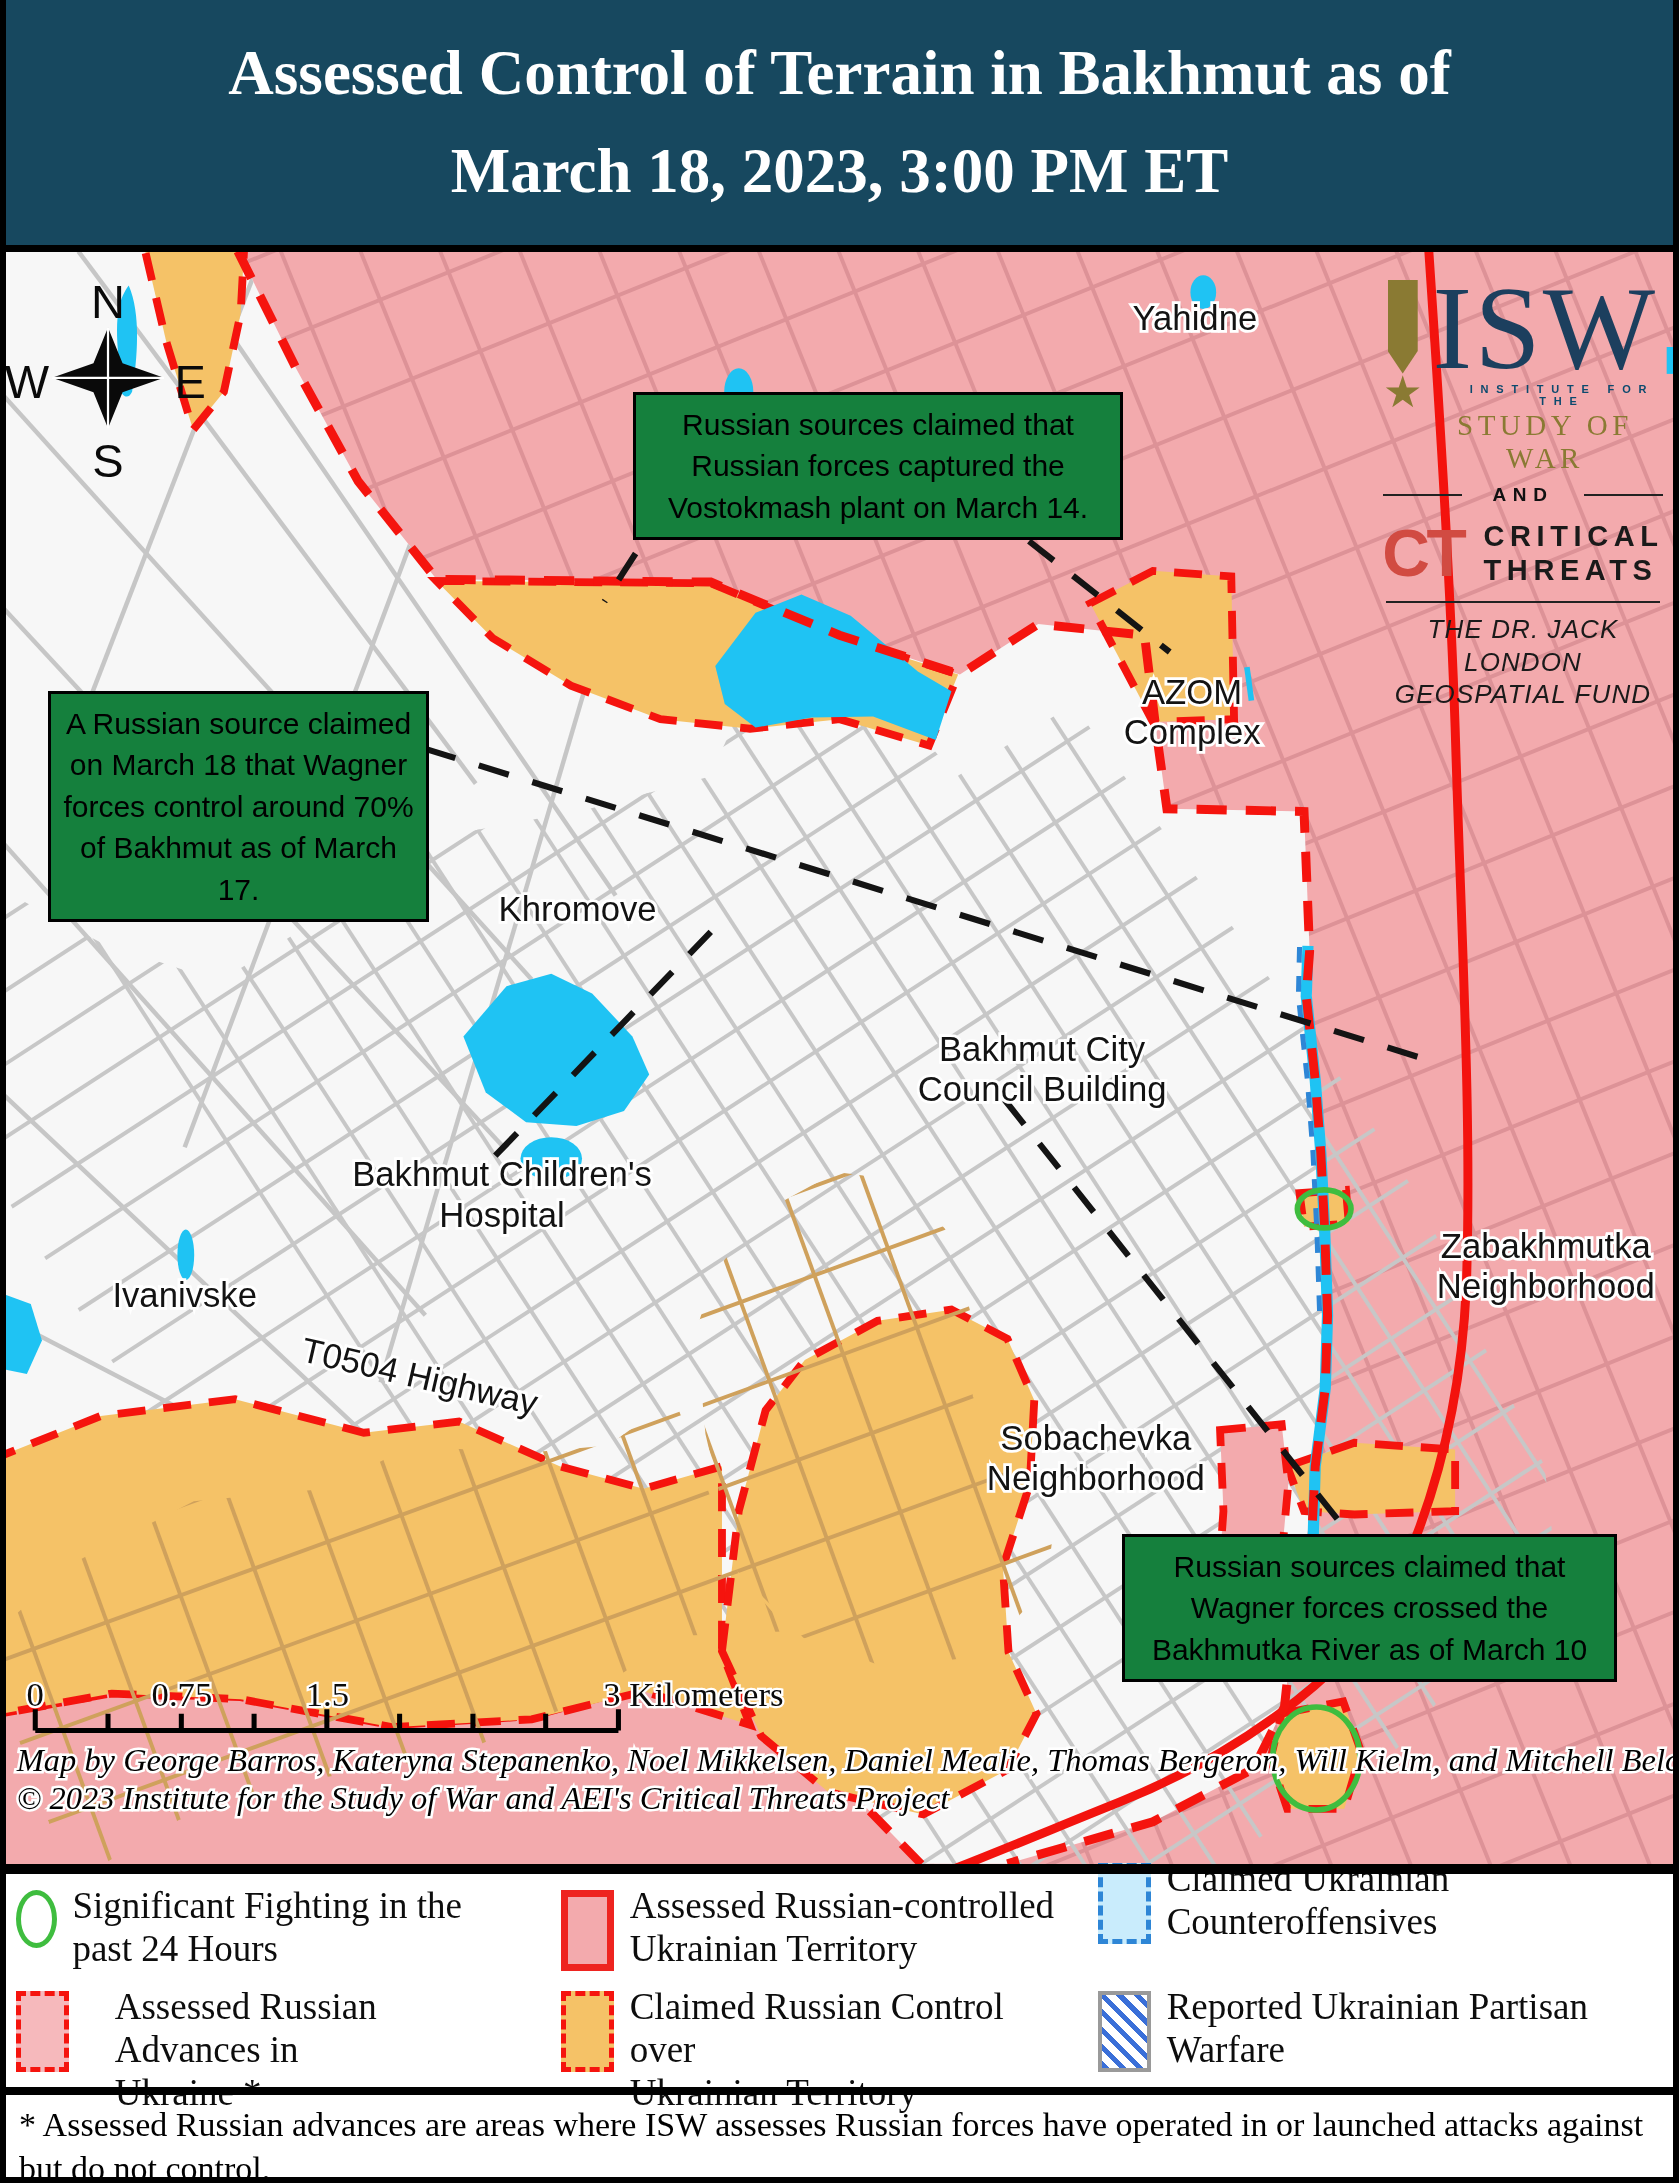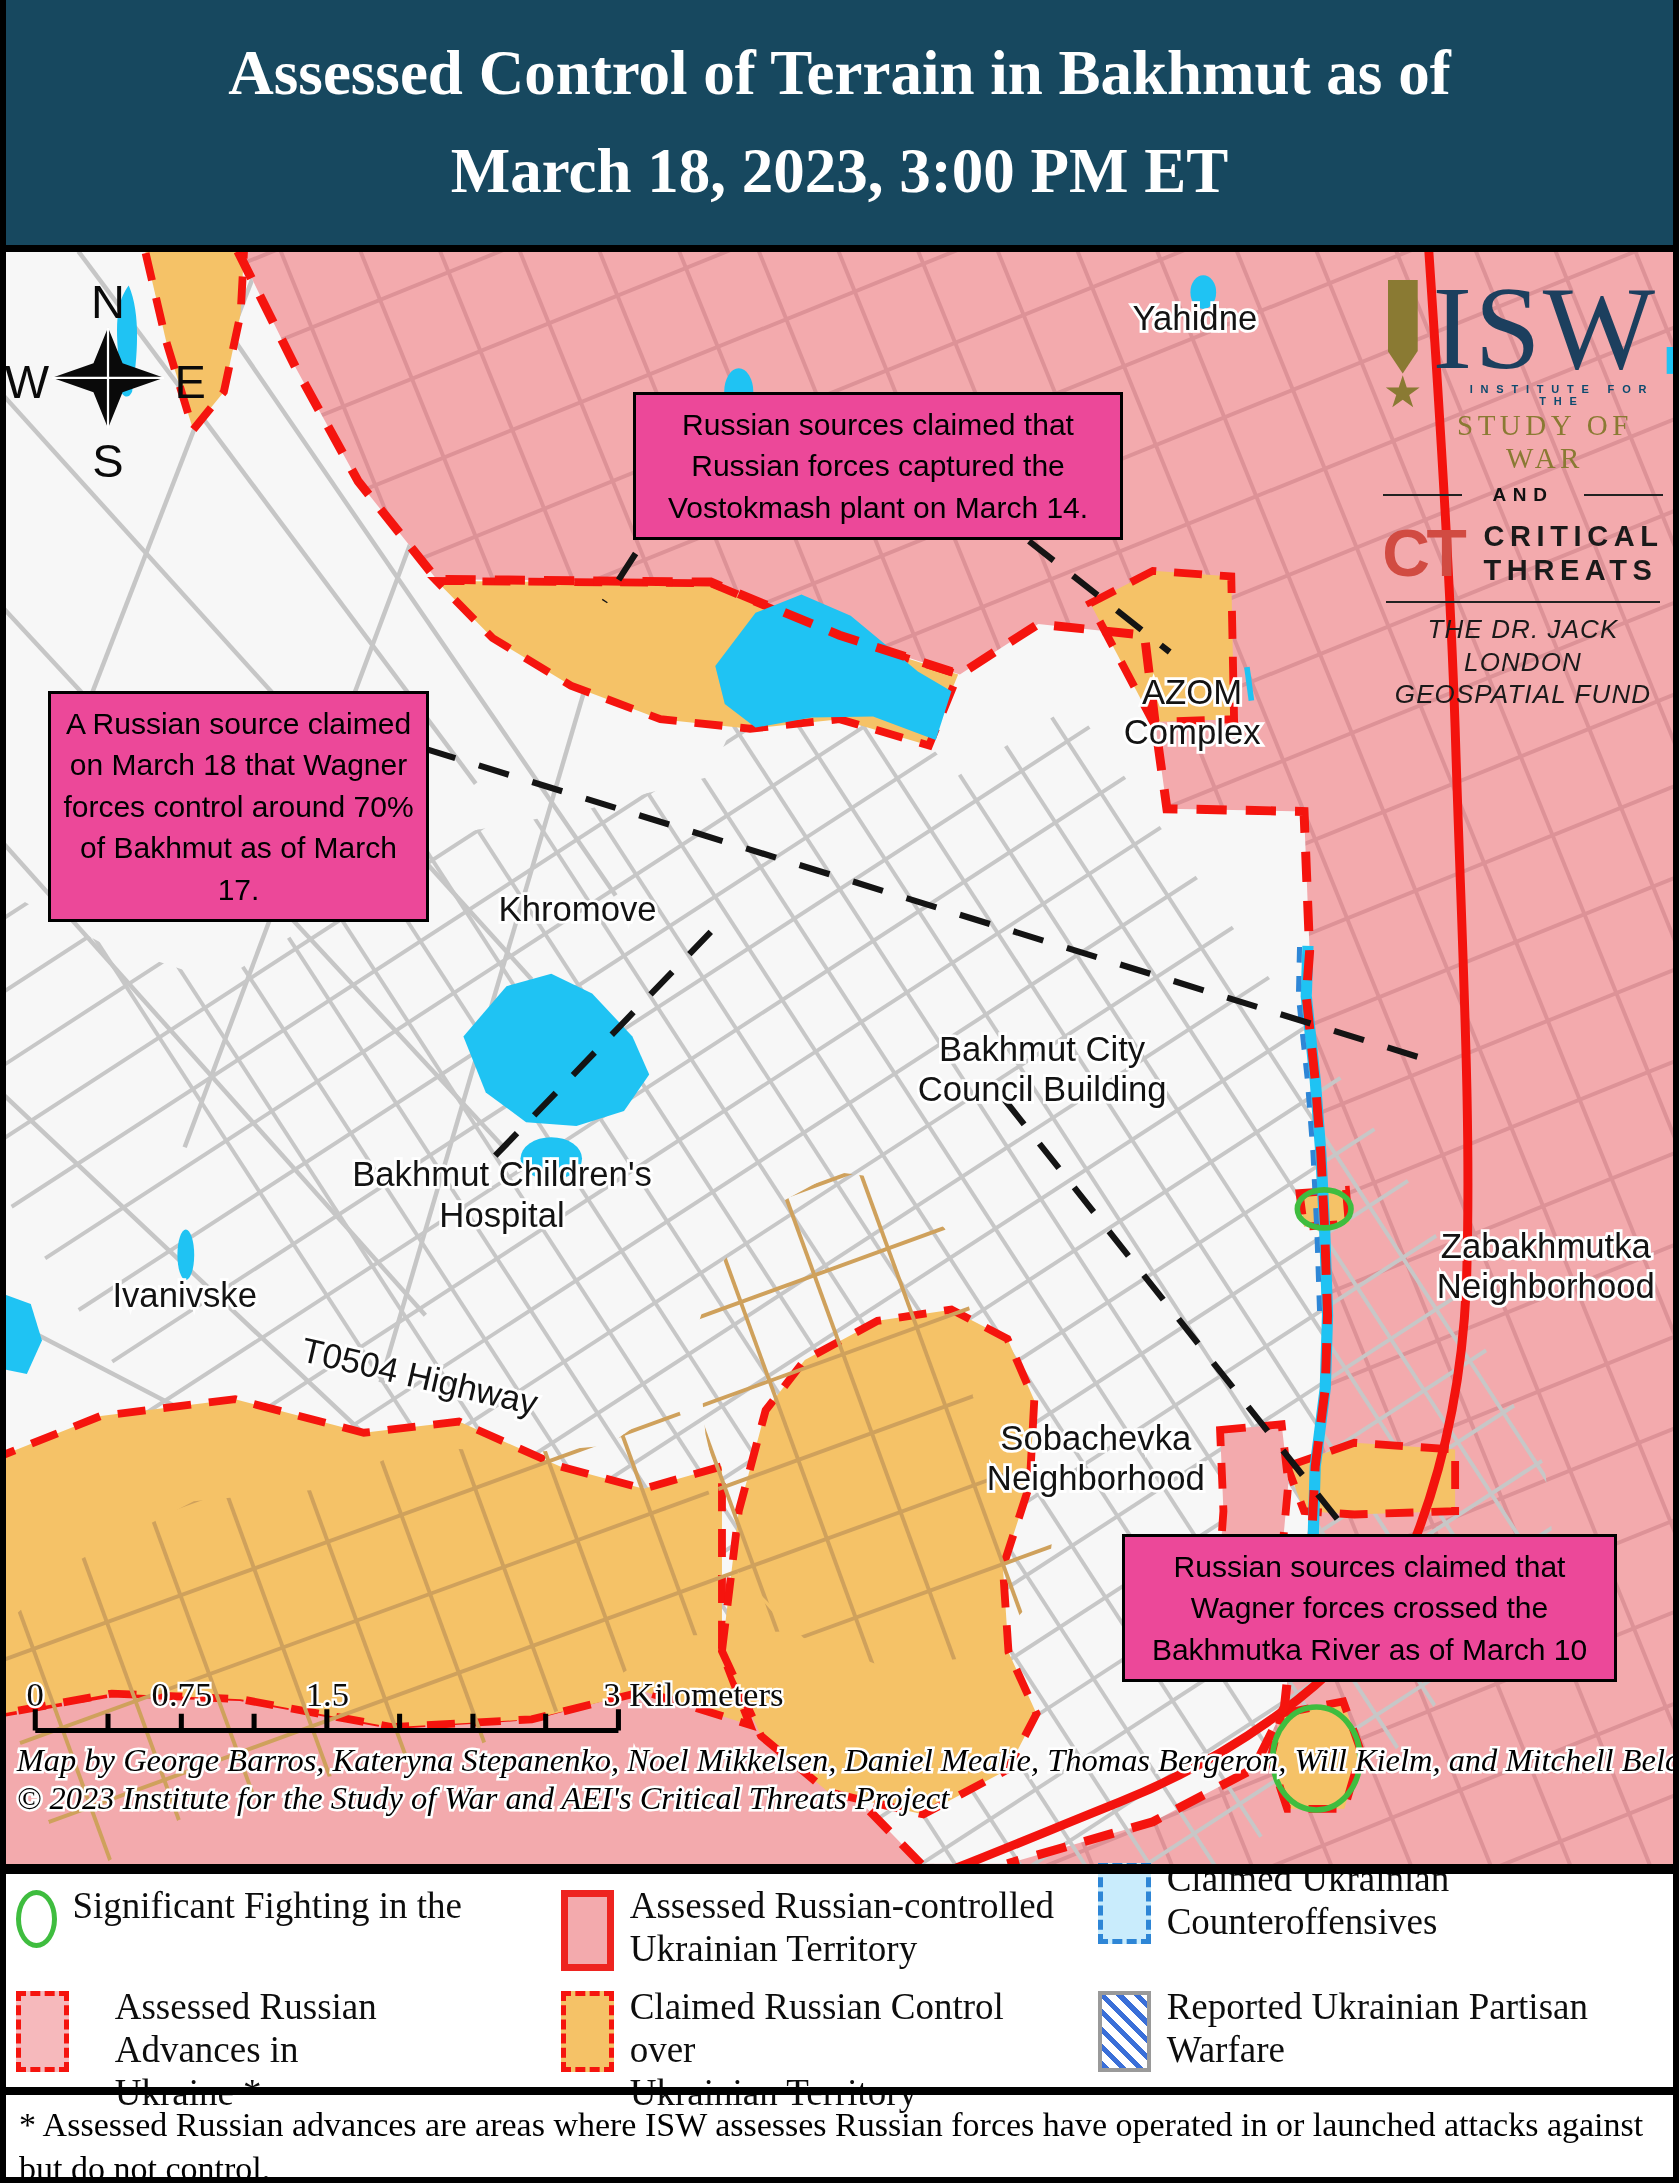--- a/index.html
+++ b/index.html
@@ -20,21 +20,21 @@
   .map-area{position:absolute;left:0;top:251px;width:1679px;height:1613px;overflow:hidden;background:#f3aaad;}
   .map-area svg{position:absolute;left:0;top:0;}
   svg text{font-family:"Liberation Sans",sans-serif;}
   .place{font-size:62px;fill:#131313;stroke:#ffffff;stroke-width:10px;paint-order:stroke;}
   .scale-num{font-family:"Liberation Serif",serif;font-size:62px;fill:#0b0b0b;stroke:#ffffff;stroke-width:8px;paint-order:stroke;}
   .credit{font-family:"Liberation Serif",serif;font-style:italic;font-size:58px;fill:#000;
           stroke:#ffffff;stroke-width:9px;paint-order:stroke;}
   .compass-letter{font-size:84px;fill:#0a0a0a;}
 
   
-  .callout{position:absolute;background:#ec4899;border:3.4px solid #000;z-index:10;
+  .callout{position:absolute;background:#15803d;border:3.4px solid #000;z-index:10;
            display:flex;align-items:center;justify-content:center;text-align:center;
            font-size:30px;line-height:1.38;color:#000;padding:9px 7.8px;box-sizing:border-box;}
 
   
   .logo{position:absolute;z-index:9;text-align:center;color:#1c3f5e;}
   .isw-row{display:flex;justify-content:center;align-items:flex-start;gap:4.5px;}
   .gold-bar{width:30px;height:94px;background:#8a7a33;
             clip-path:polygon(0 0,100% 0,100% 76%,50% 100%,0 76%);}
   .gold-col{display:flex;flex-direction:column;align-items:center;}
   .gold-star{font-size:44px;color:#8a7a33;line-height:1;margin-top:-3.4px;}
@@ -370,20 +370,21 @@
       <div class="fund">GEOSPATIAL FUND</div>
     </div>
   </div>
 
   <div class="hbar" style="top:1864px;height:10px;"></div>
 
   <div class="legend-item" style="left:15.7px;top:1885px;width:504px;">
     <div class="sw sw-circle"></div>
     <div class="leg-label">
       <div>Significant Fighting in the</div>
+        <div>past 24 Hours</div>
     </div>
   </div>
   <div class="legend-item" style="left:561px;top:1885px;width:504px;">
     <div class="sw sw-rect s2"></div>
     <div class="leg-label">
       <div>Assessed Russian-controlled</div>
         <div>Ukrainian Territory</div>
     </div>
   </div>
   <div class="legend-item" style="left:1098px;top:1858px;width:560px;">

